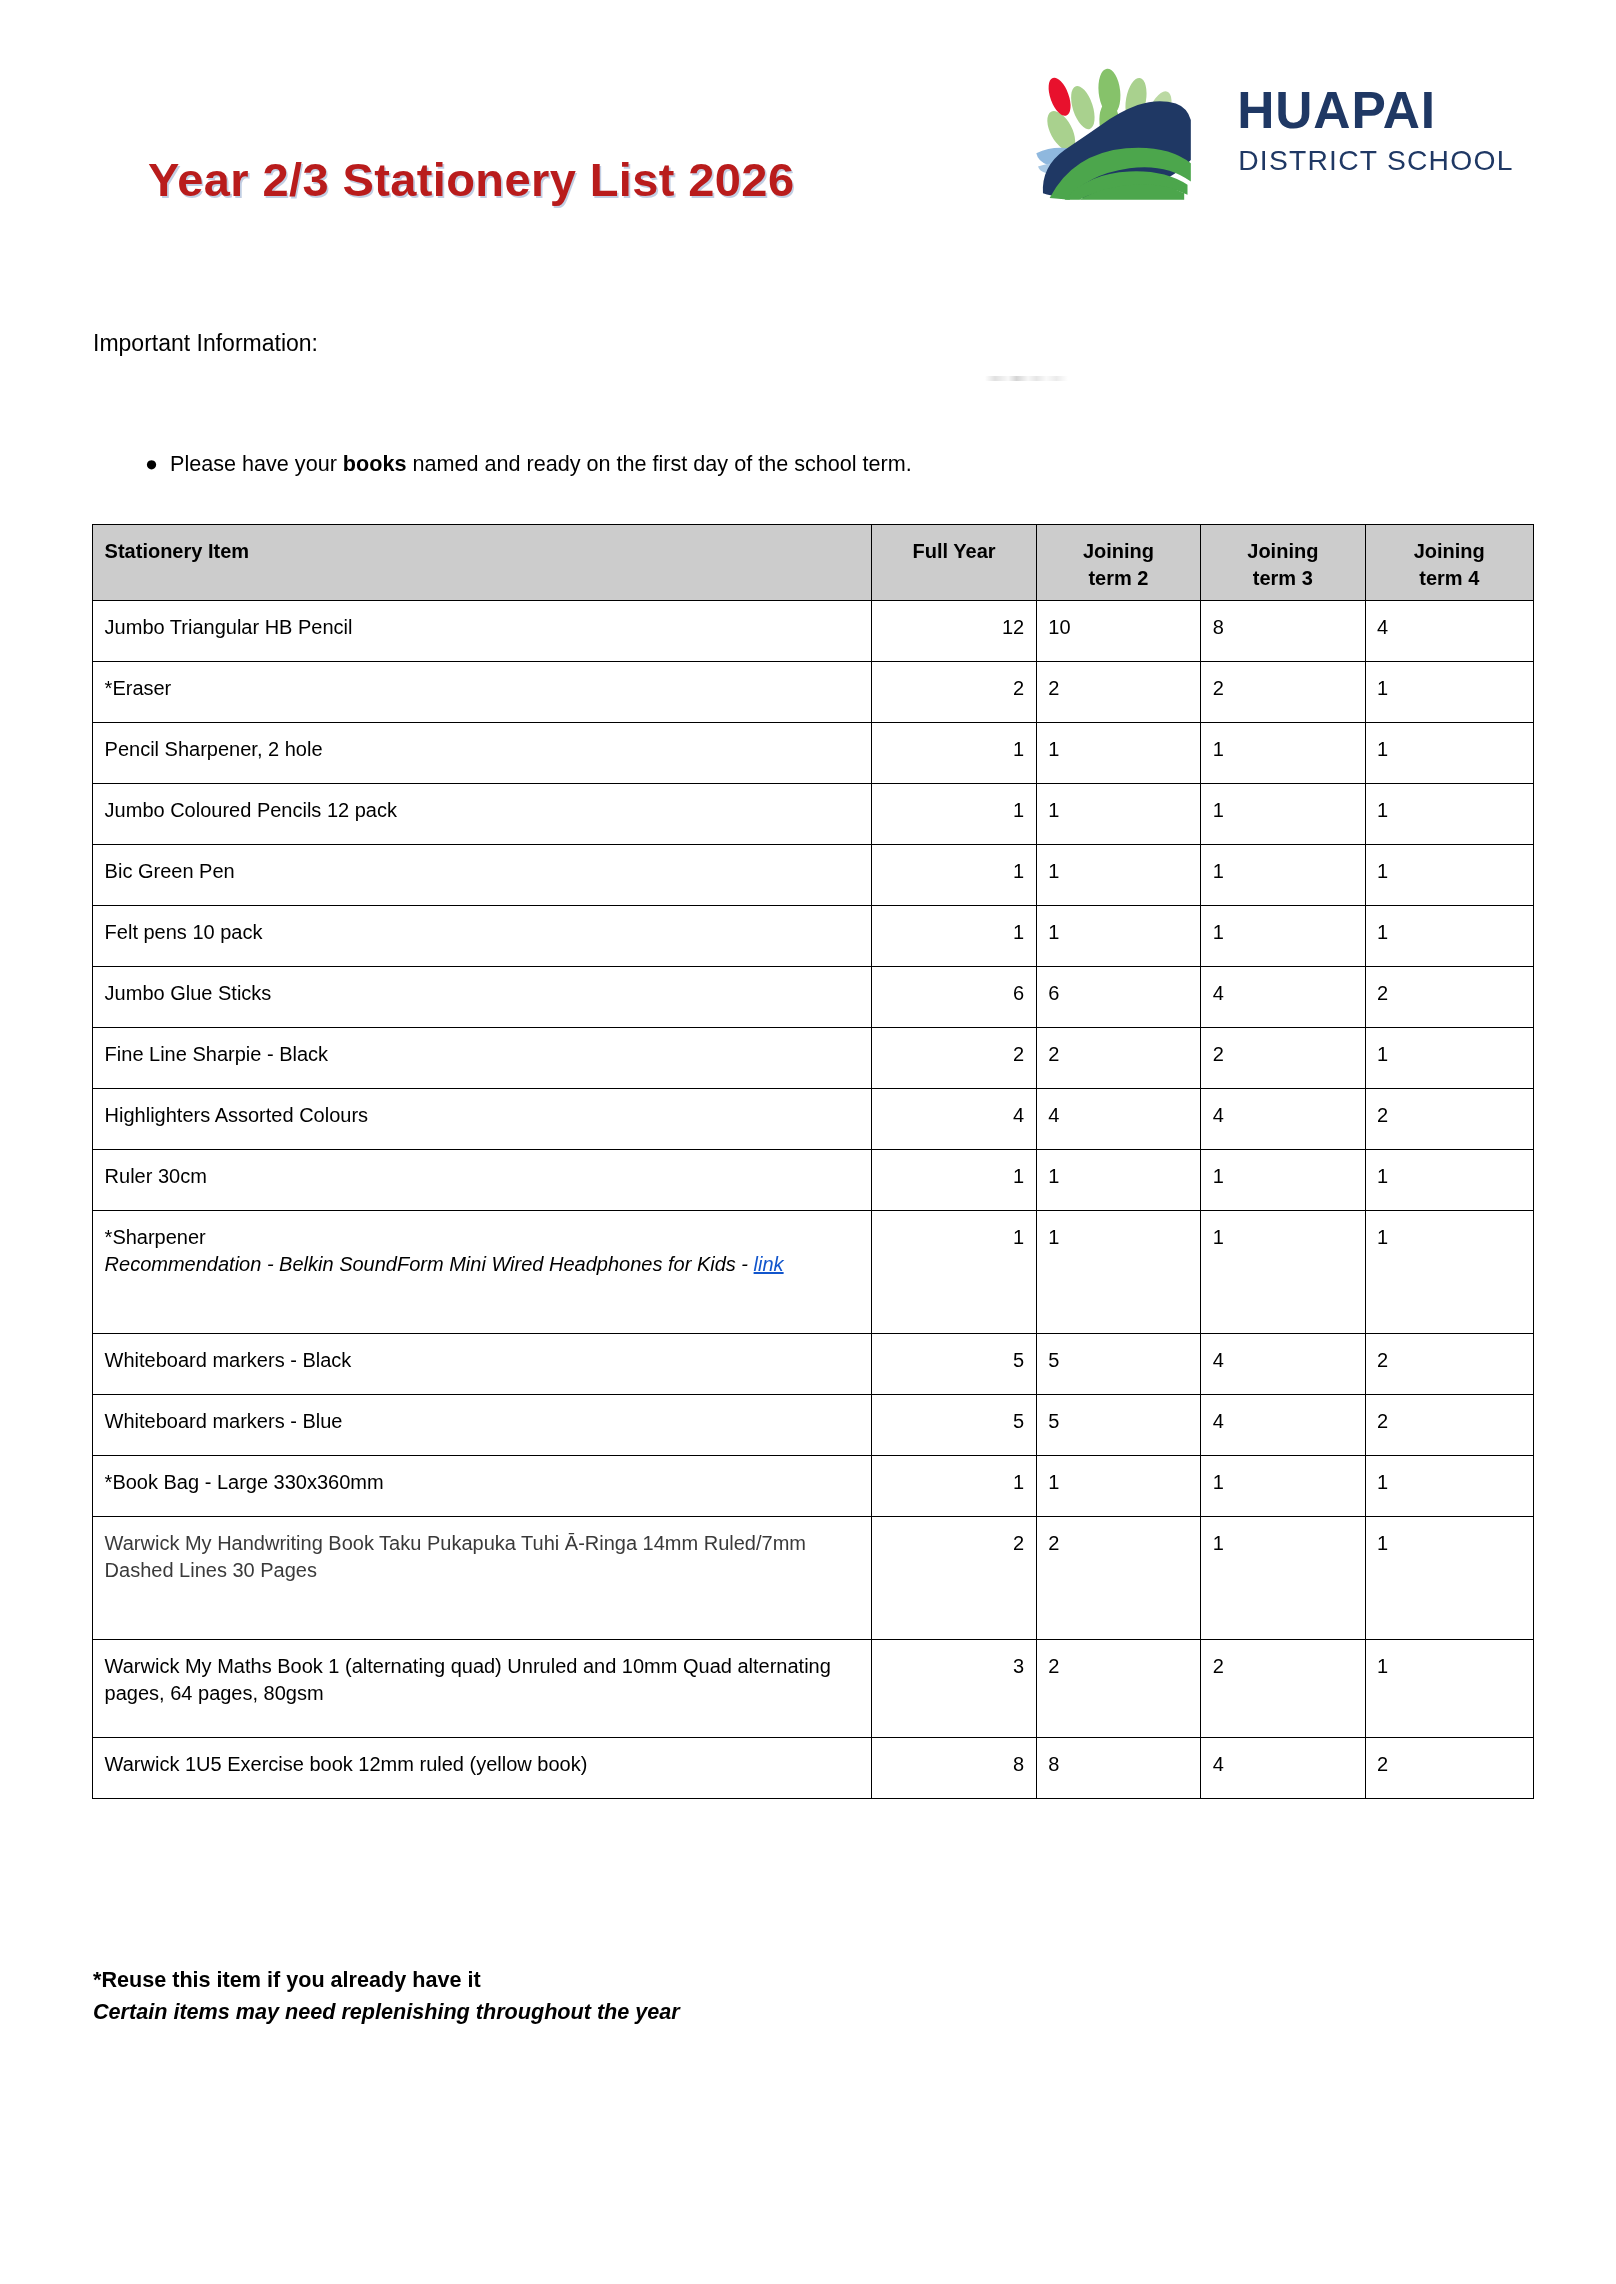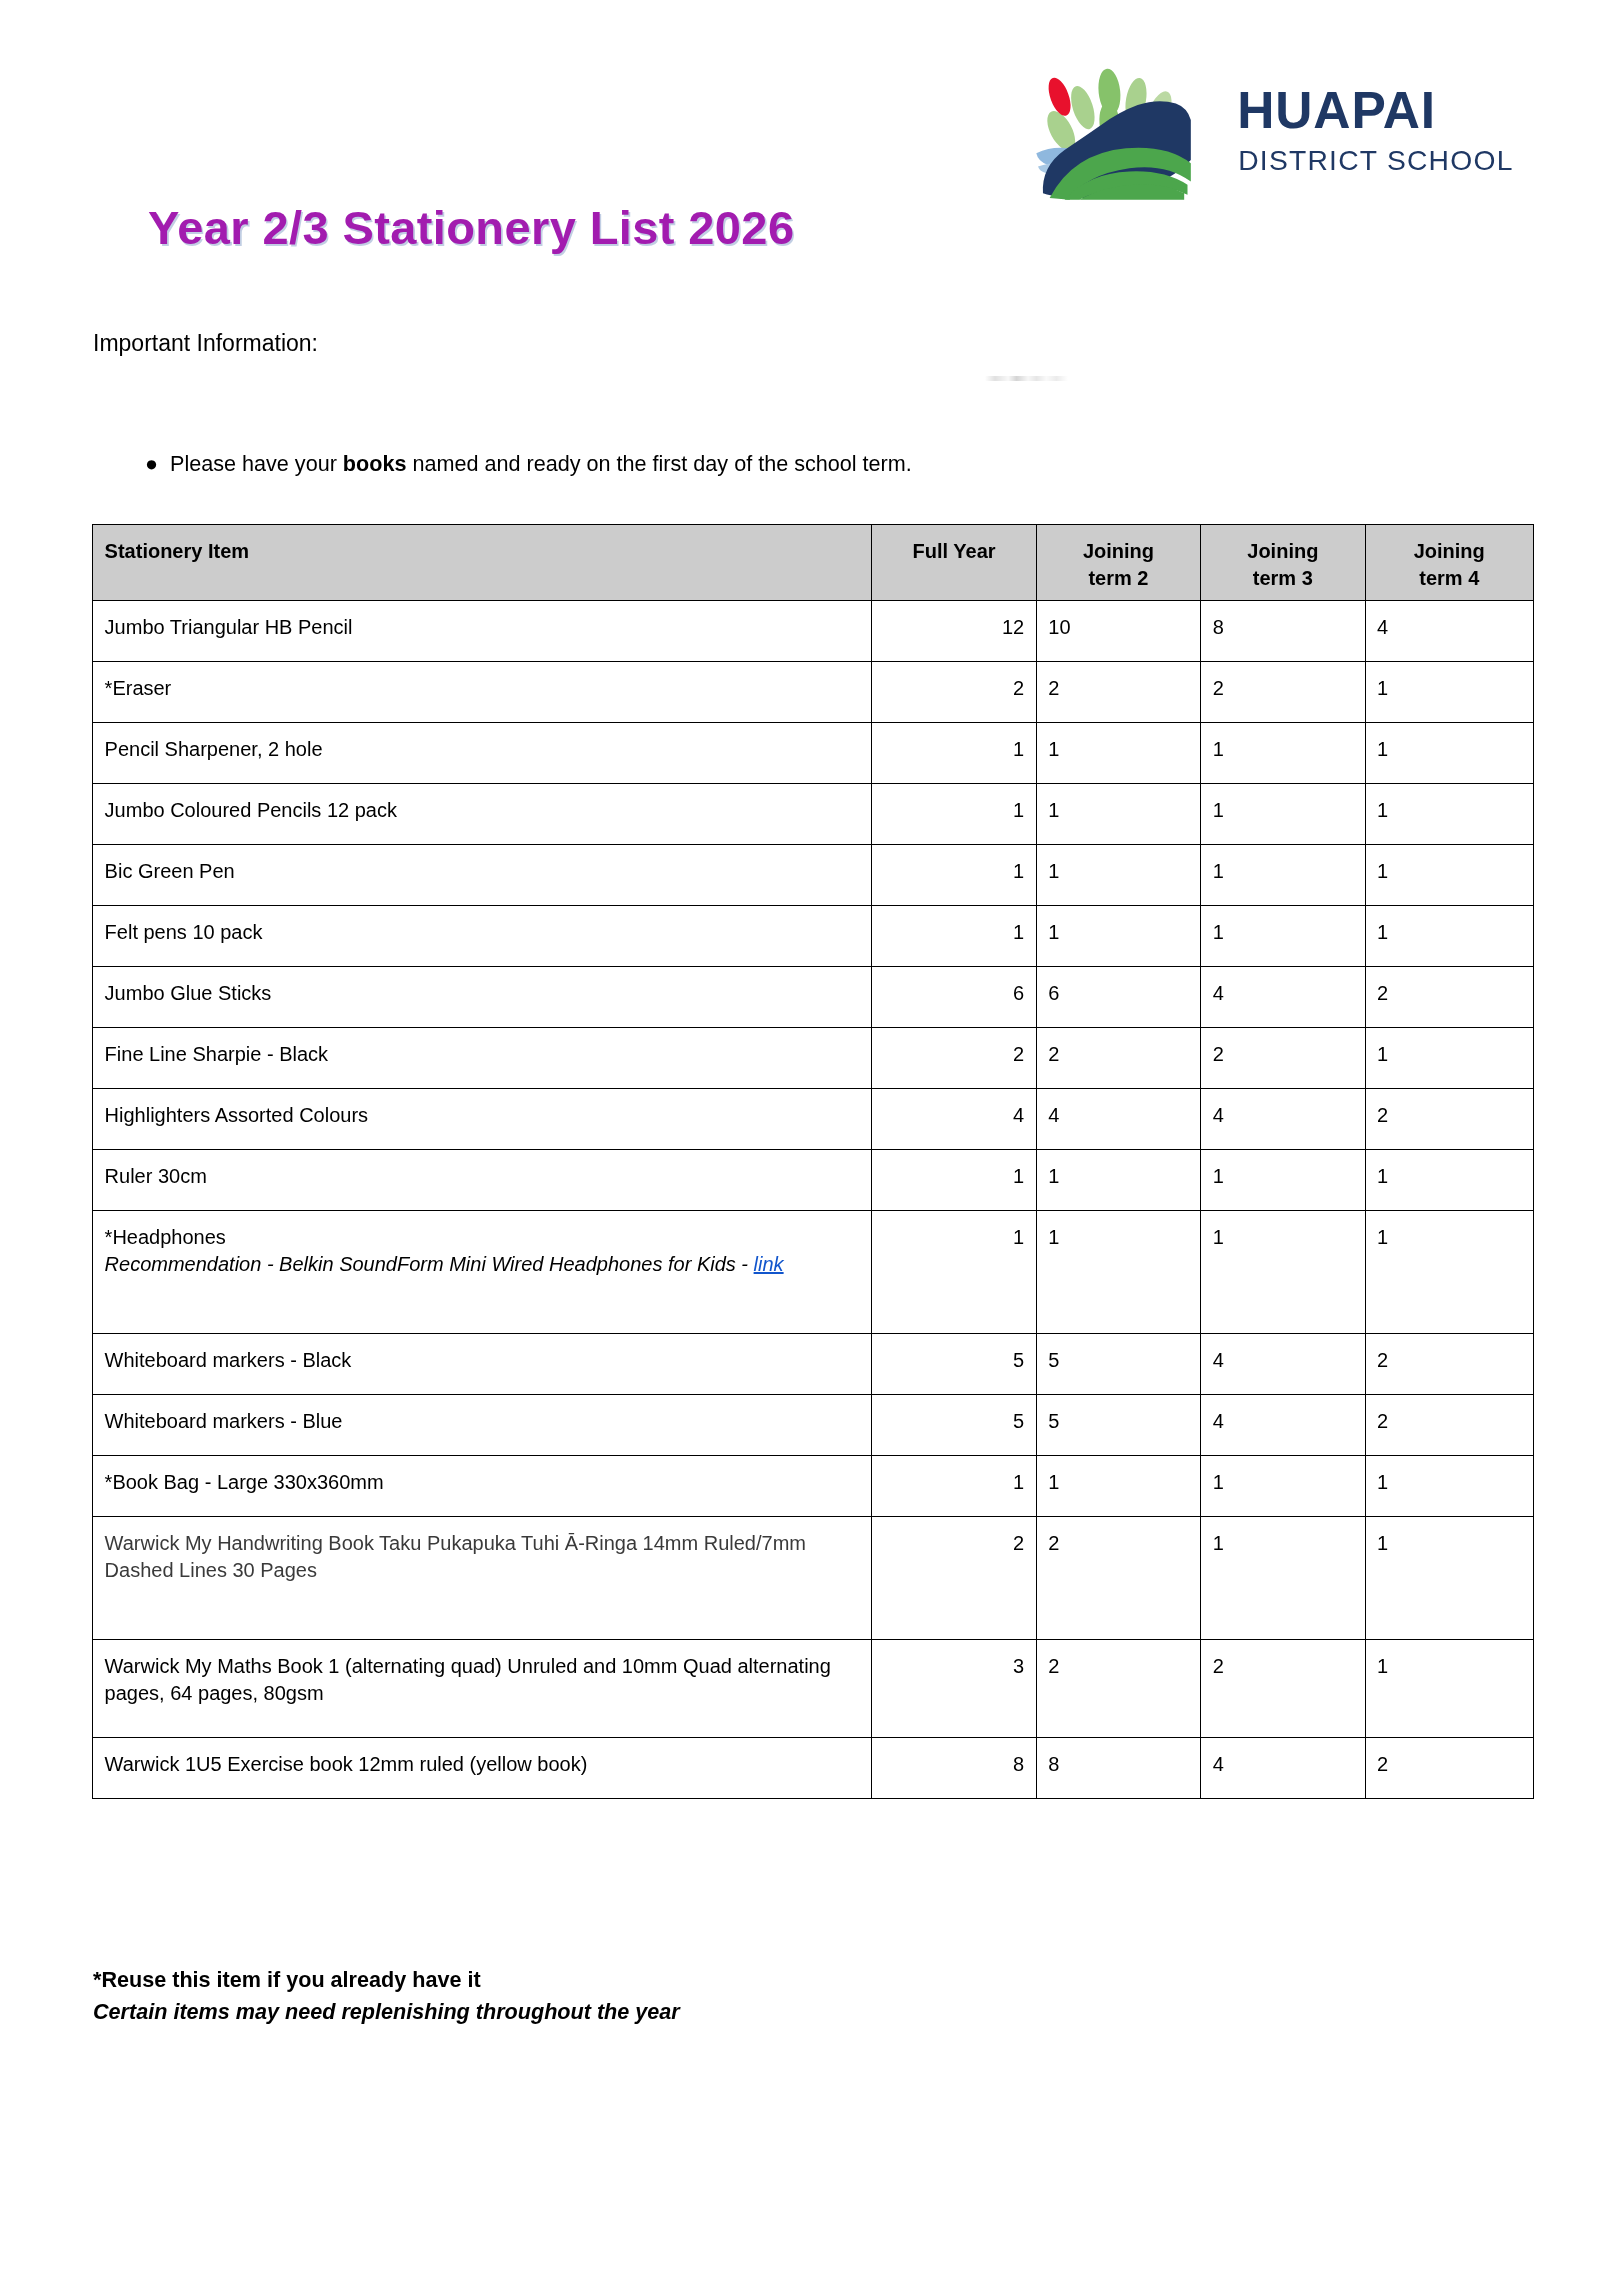--- a/index.html
+++ b/index.html
@@ -25,25 +25,24 @@
     width: 1617px;
     height: 274px;
   }
 
   .doc-title {
     position: absolute;
     left: 148px;
     top: 152px;
     font-size: 47px;
     font-weight: bold;
-    color: #a21caf;
+    color: #b91c1c;
     letter-spacing: 0.4px;
     white-space: nowrap;
     text-shadow: 1.7px 1.7px 0 rgba(31,78,156,0.28);
-    margin-top: 48px;
   }
 
   .logo {
     position: absolute;
     left: 1033px;
     top: 60px;
     width: 515px;
     height: 140px;
   }
   .logo svg { display: block; }
@@ -309,21 +308,21 @@
         <td class="cell-term">2</td>
       </tr>
       <tr class="row-std">
         <td class="cell-item"><span>Ruler 30cm</span></td>
         <td class="cell-year">1</td>
         <td class="cell-term">1</td>
         <td class="cell-term">1</td>
         <td class="cell-term">1</td>
       </tr>
       <tr class="row-xtall">
-        <td class="cell-item"><span>*Headphones</span><span class="item-sub">Recommendation - Belkin SoundForm Mini Wired Headphones for Kids - <a class="item-link" href="#">link</a></span></td>
+        <td class="cell-item"><span>*Sharpener</span><span class="item-sub">Recommendation - Belkin SoundForm Mini Wired Headphones for Kids - <a class="item-link" href="#">link</a></span></td>
         <td class="cell-year">1</td>
         <td class="cell-term">1</td>
         <td class="cell-term">1</td>
         <td class="cell-term">1</td>
       </tr>
       <tr class="row-std">
         <td class="cell-item"><span>Whiteboard markers - Black</span></td>
         <td class="cell-year">5</td>
         <td class="cell-term">5</td>
         <td class="cell-term">4</td>

